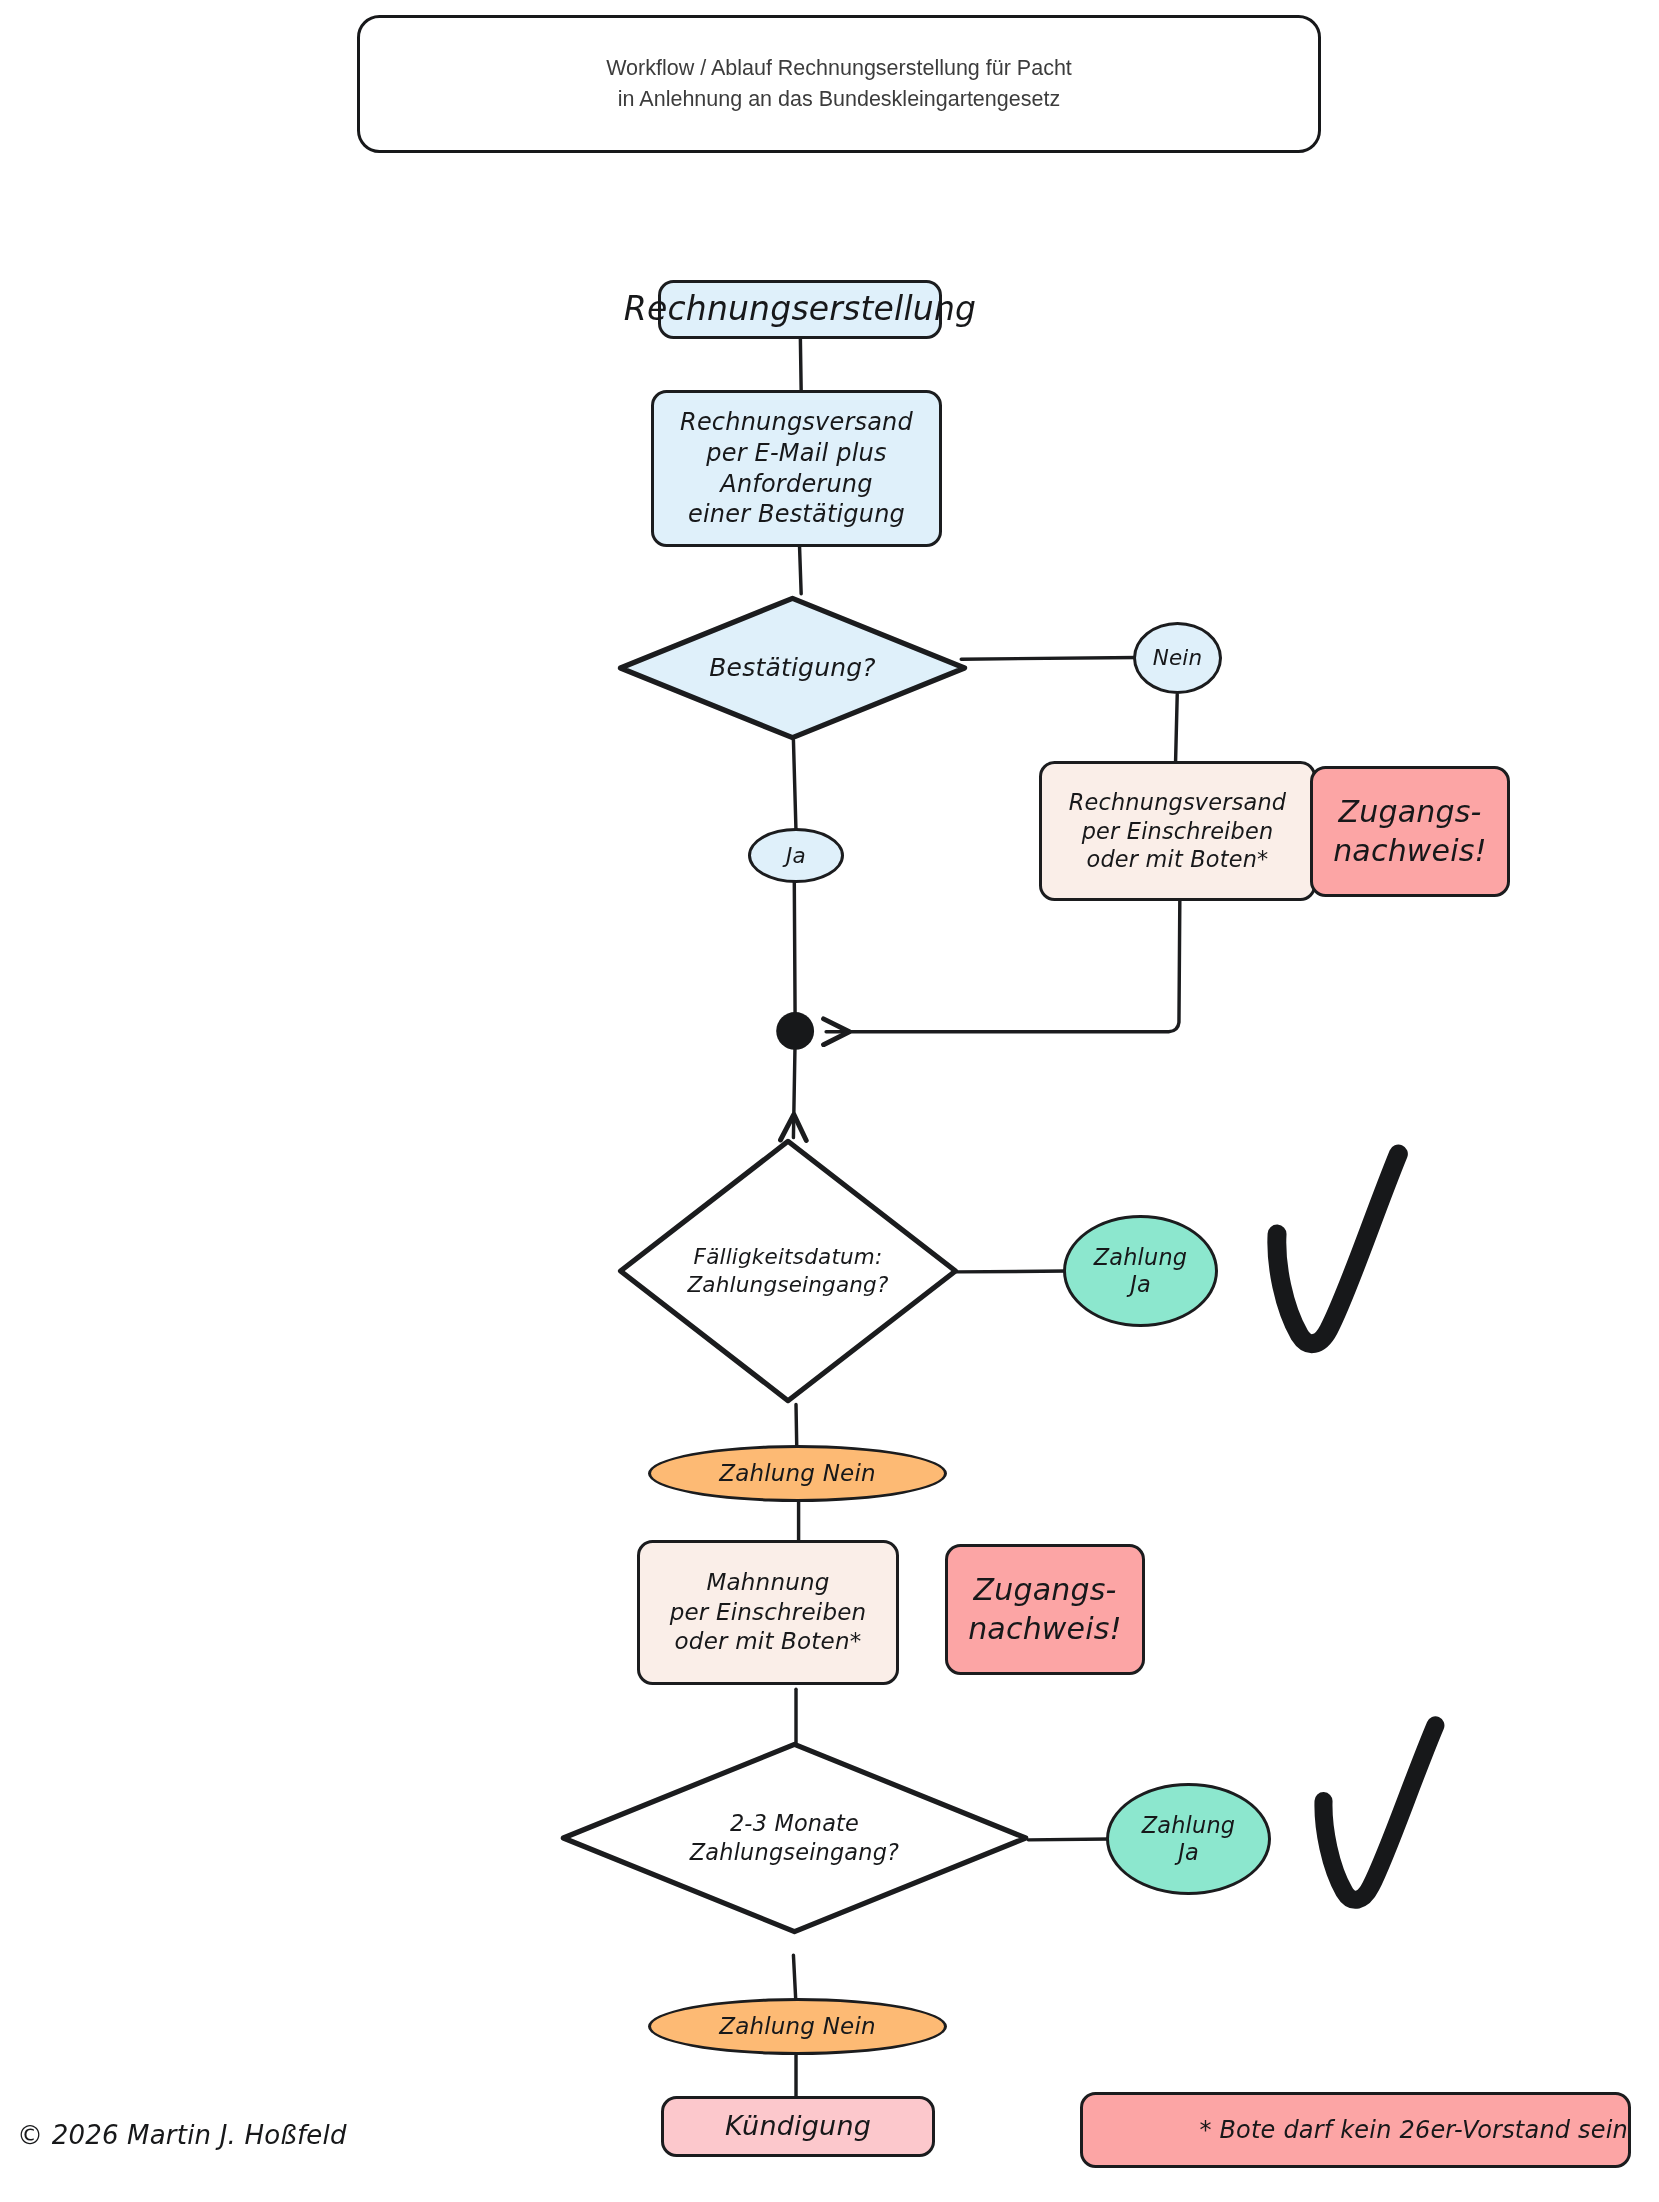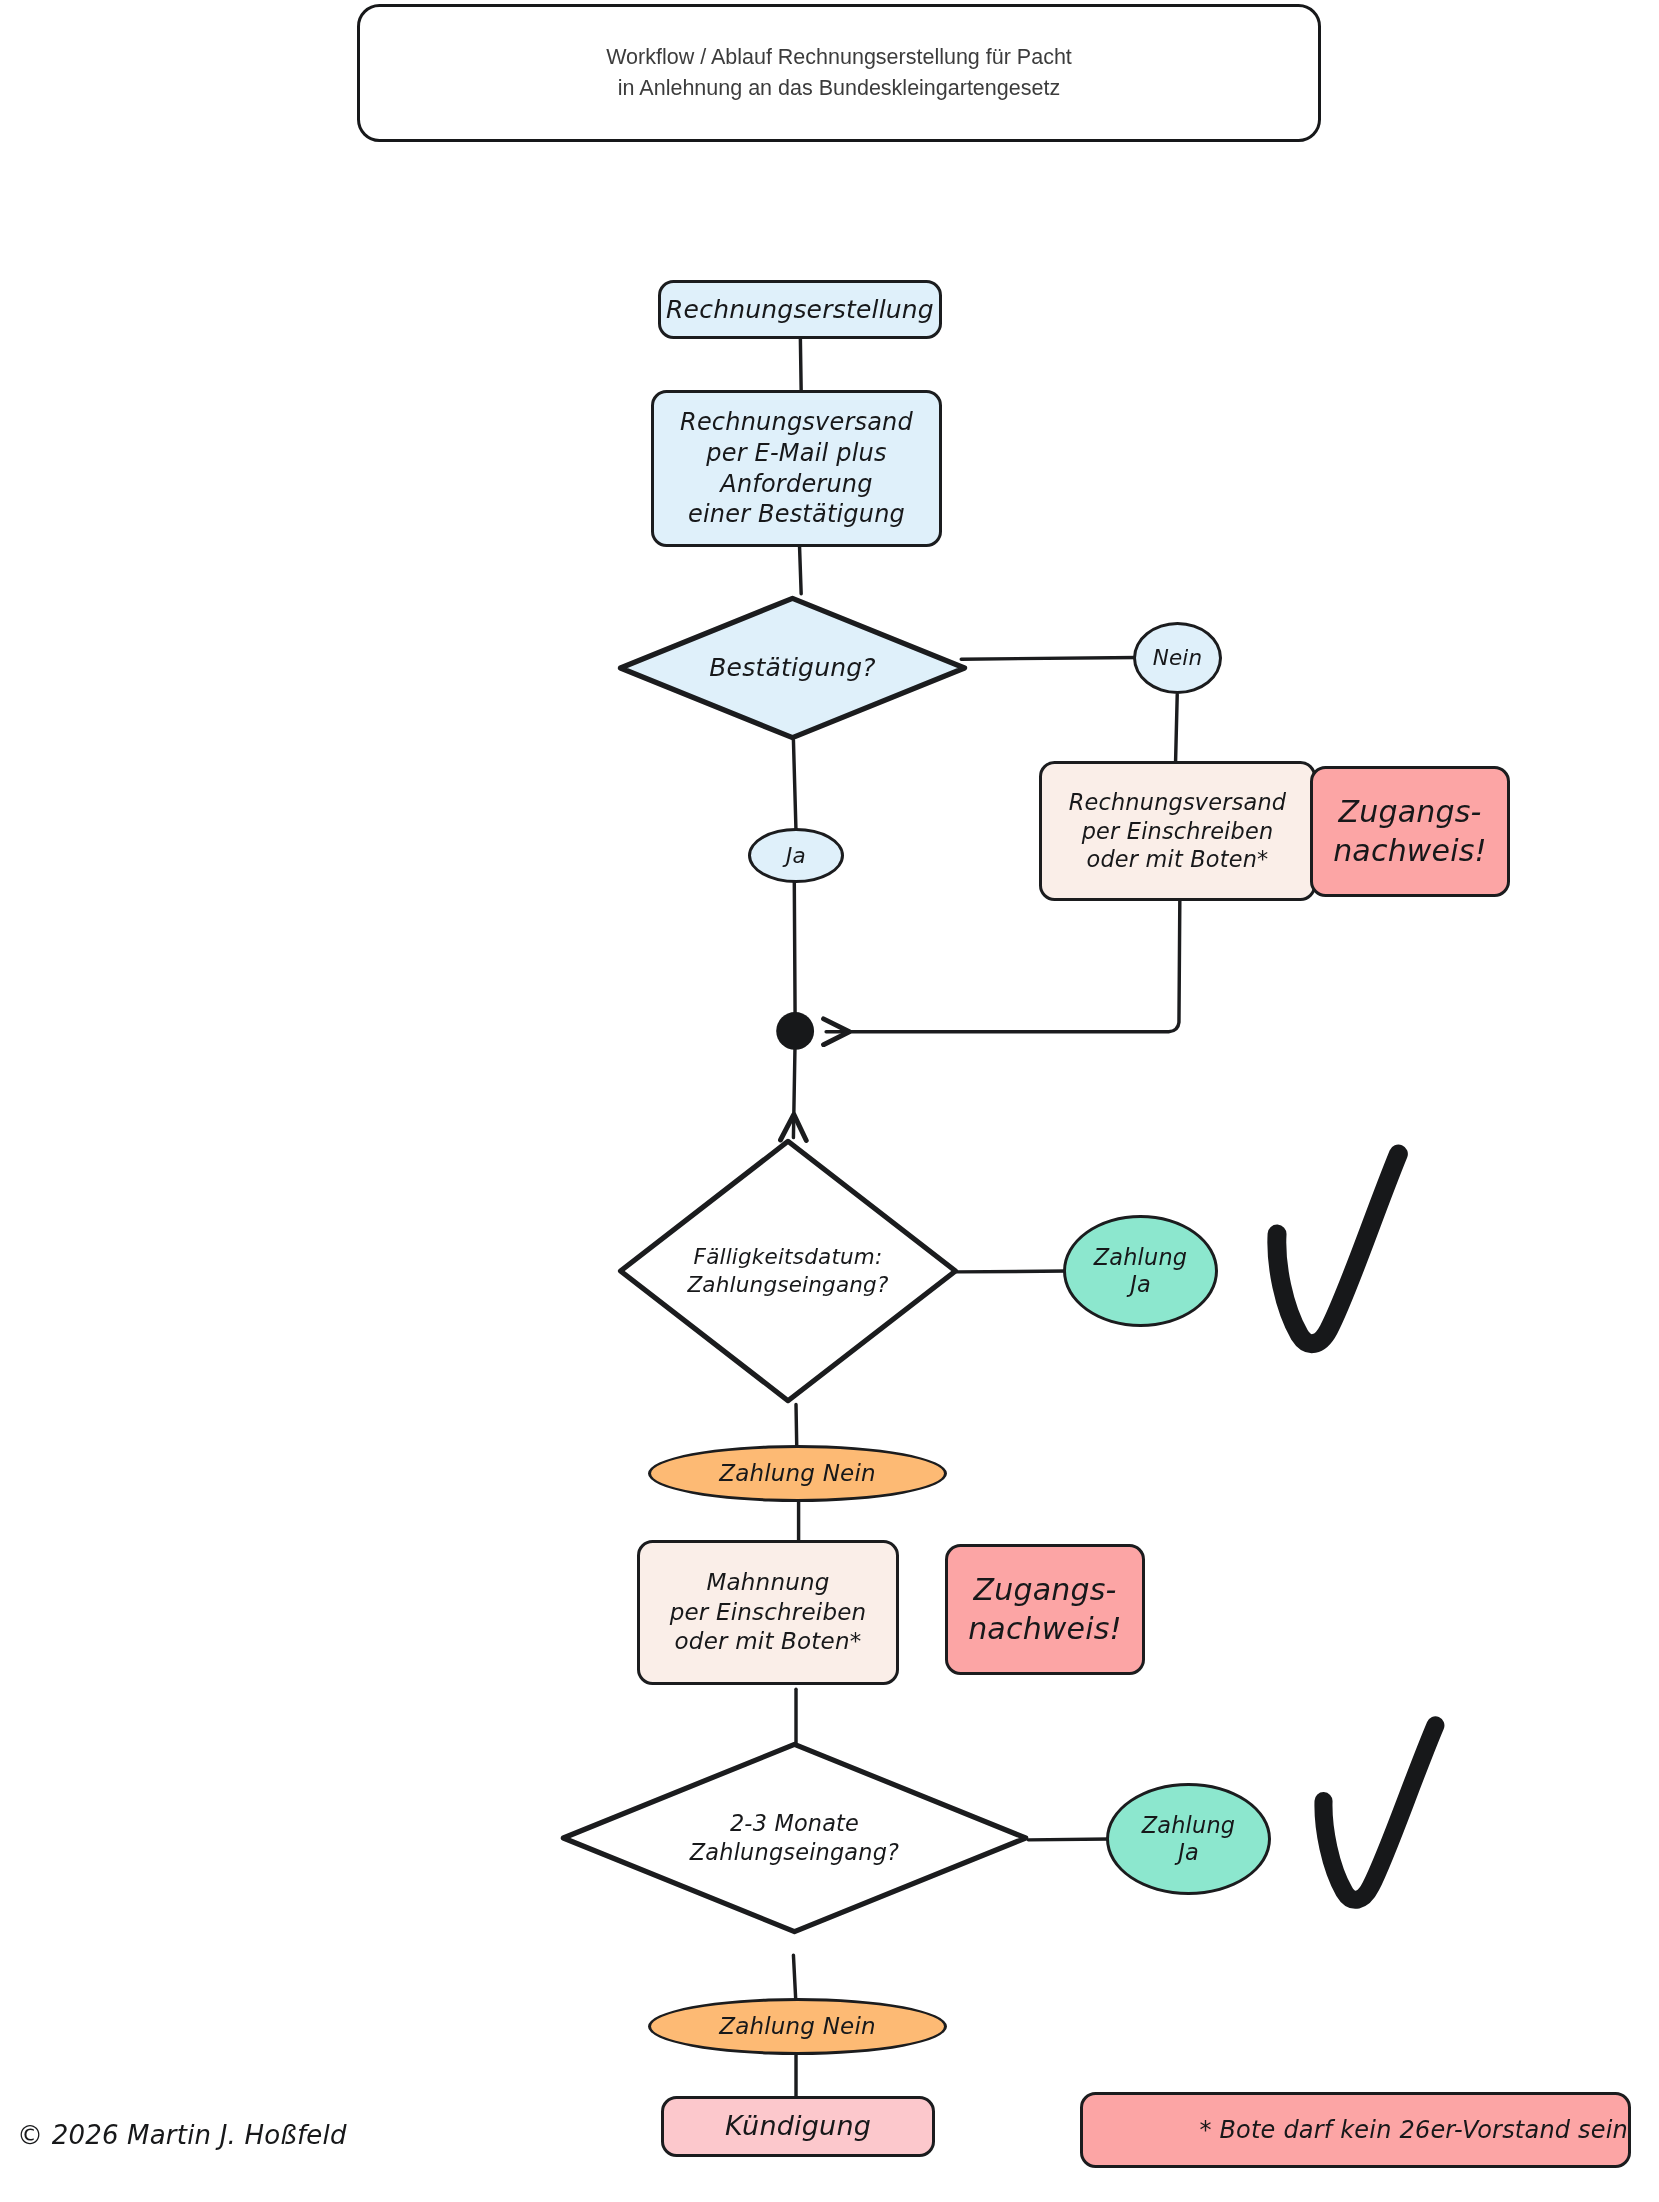--- a/index.html
+++ b/index.html
@@ -162,26 +162,26 @@
       <path d="M 1484 1434 C 1482 1470 1492 1520 1510 1551 C 1520 1567 1534 1564 1544 1545
                C 1566 1503 1596 1412 1625 1341" fill="none" stroke="#17181a" stroke-width="22" stroke-linecap="round" stroke-linejoin="round"></path>
     </g>
 
     <g>
       <path d="M 1538 2093 C 1537 2125 1546 2170 1562 2198 C 1571 2213 1584 2210 1593 2192
                C 1613 2153 1641 2069 1668 2005" fill="none" stroke="#17181a" stroke-width="21" stroke-linecap="round" stroke-linejoin="round"></path>
     </g>
   </svg>
 
-  <div id="title-banner" class="node" style="left:357px; top:4px; width:964px; height:138px; flex-direction:column;">
+  <div id="title-banner" class="node" style="left:357px; top:15px; width:964px; height:138px; flex-direction:column;">
     <div>Workflow / Ablauf Rechnungserstellung für Pacht</div>
     <div>in Anlehnung an das Bundeskleingartengesetz</div>
   </div>
 
-  <div class="node rbox blue hand" style="left:658px; top:280px; width:284px; height:59px; font-size:25px;">
+  <div class="node rbox blue hand" style="left:658px; top:280px; width:284px; height:59px; font-size:33px;">
     <span>Rechnungserstellung</span>
   </div>
 
   <div class="node rbox blue hand" style="left:651px; top:390px; width:291px; height:157px; font-size:24px; flex-direction:column;">
     <div>Rechnungsversand</div>
     <div>per E-Mail plus</div>
     <div>Anforderung</div>
     <div>einer Bestätigung</div>
   </div>
 

